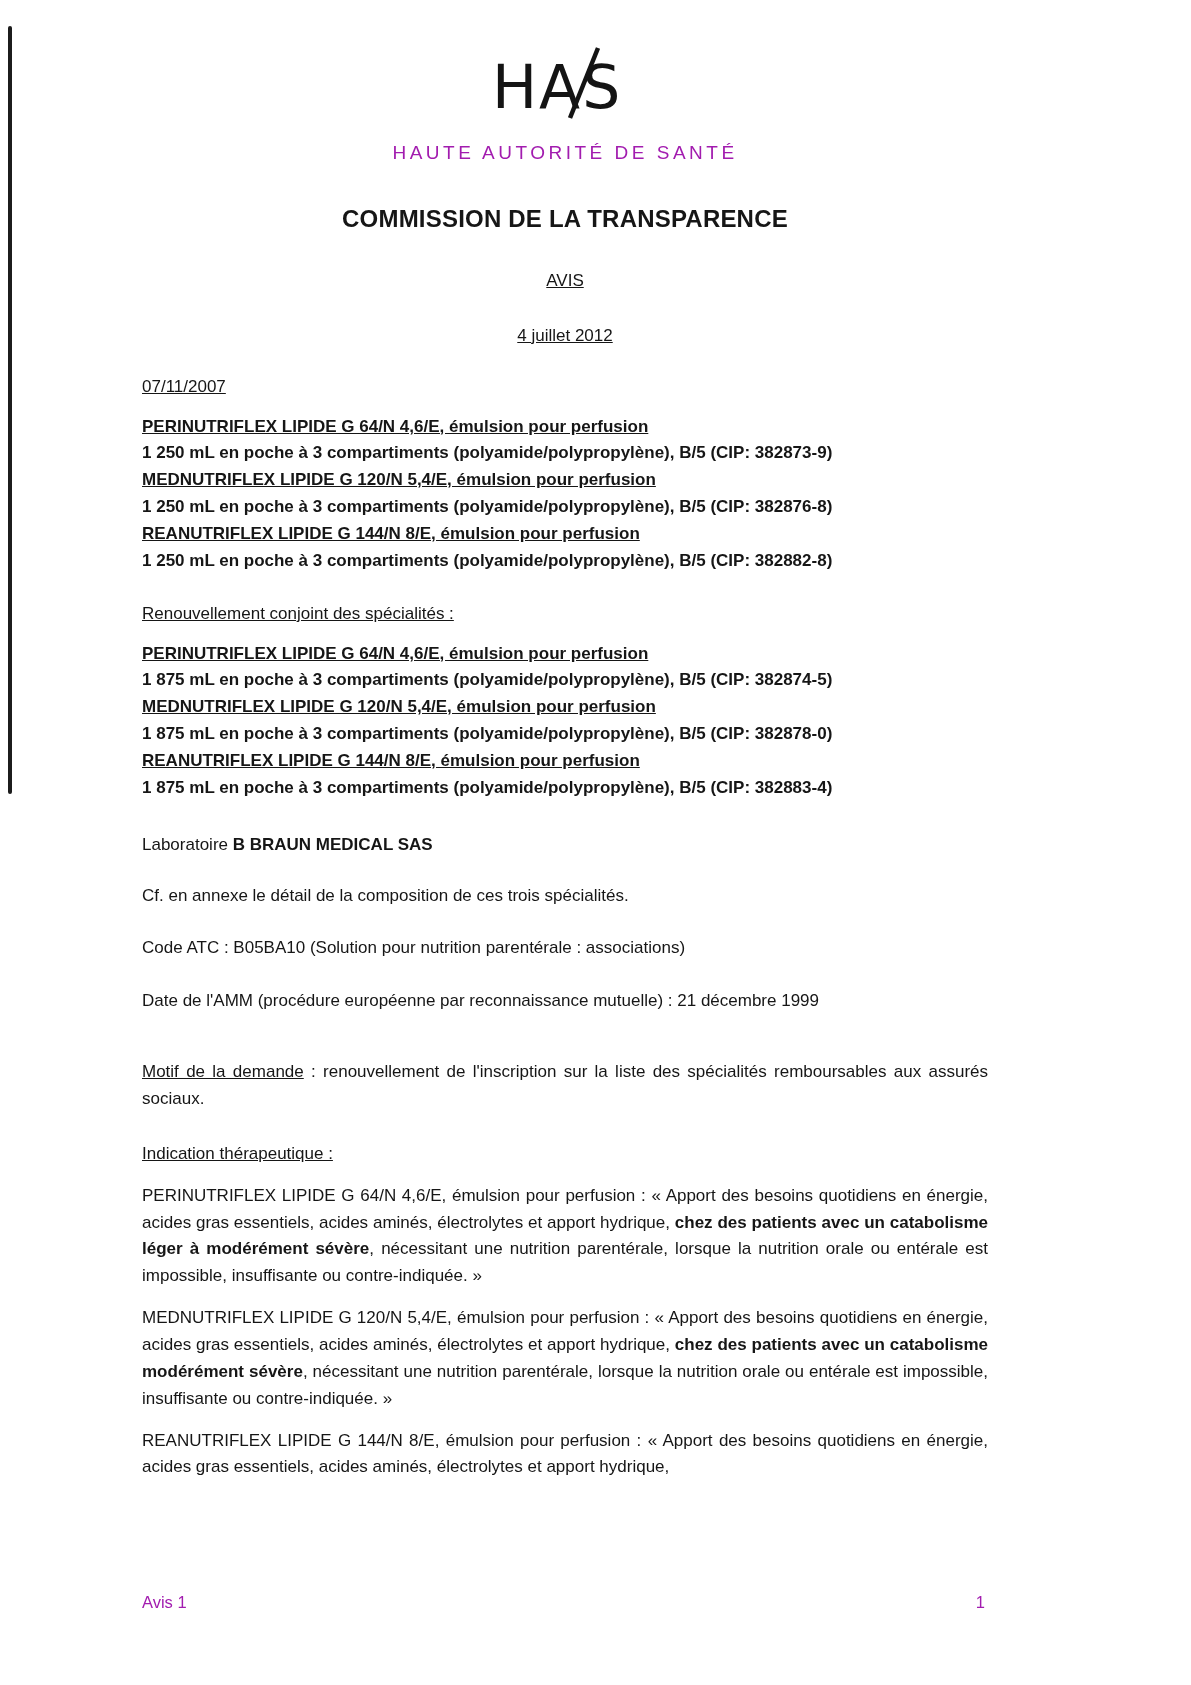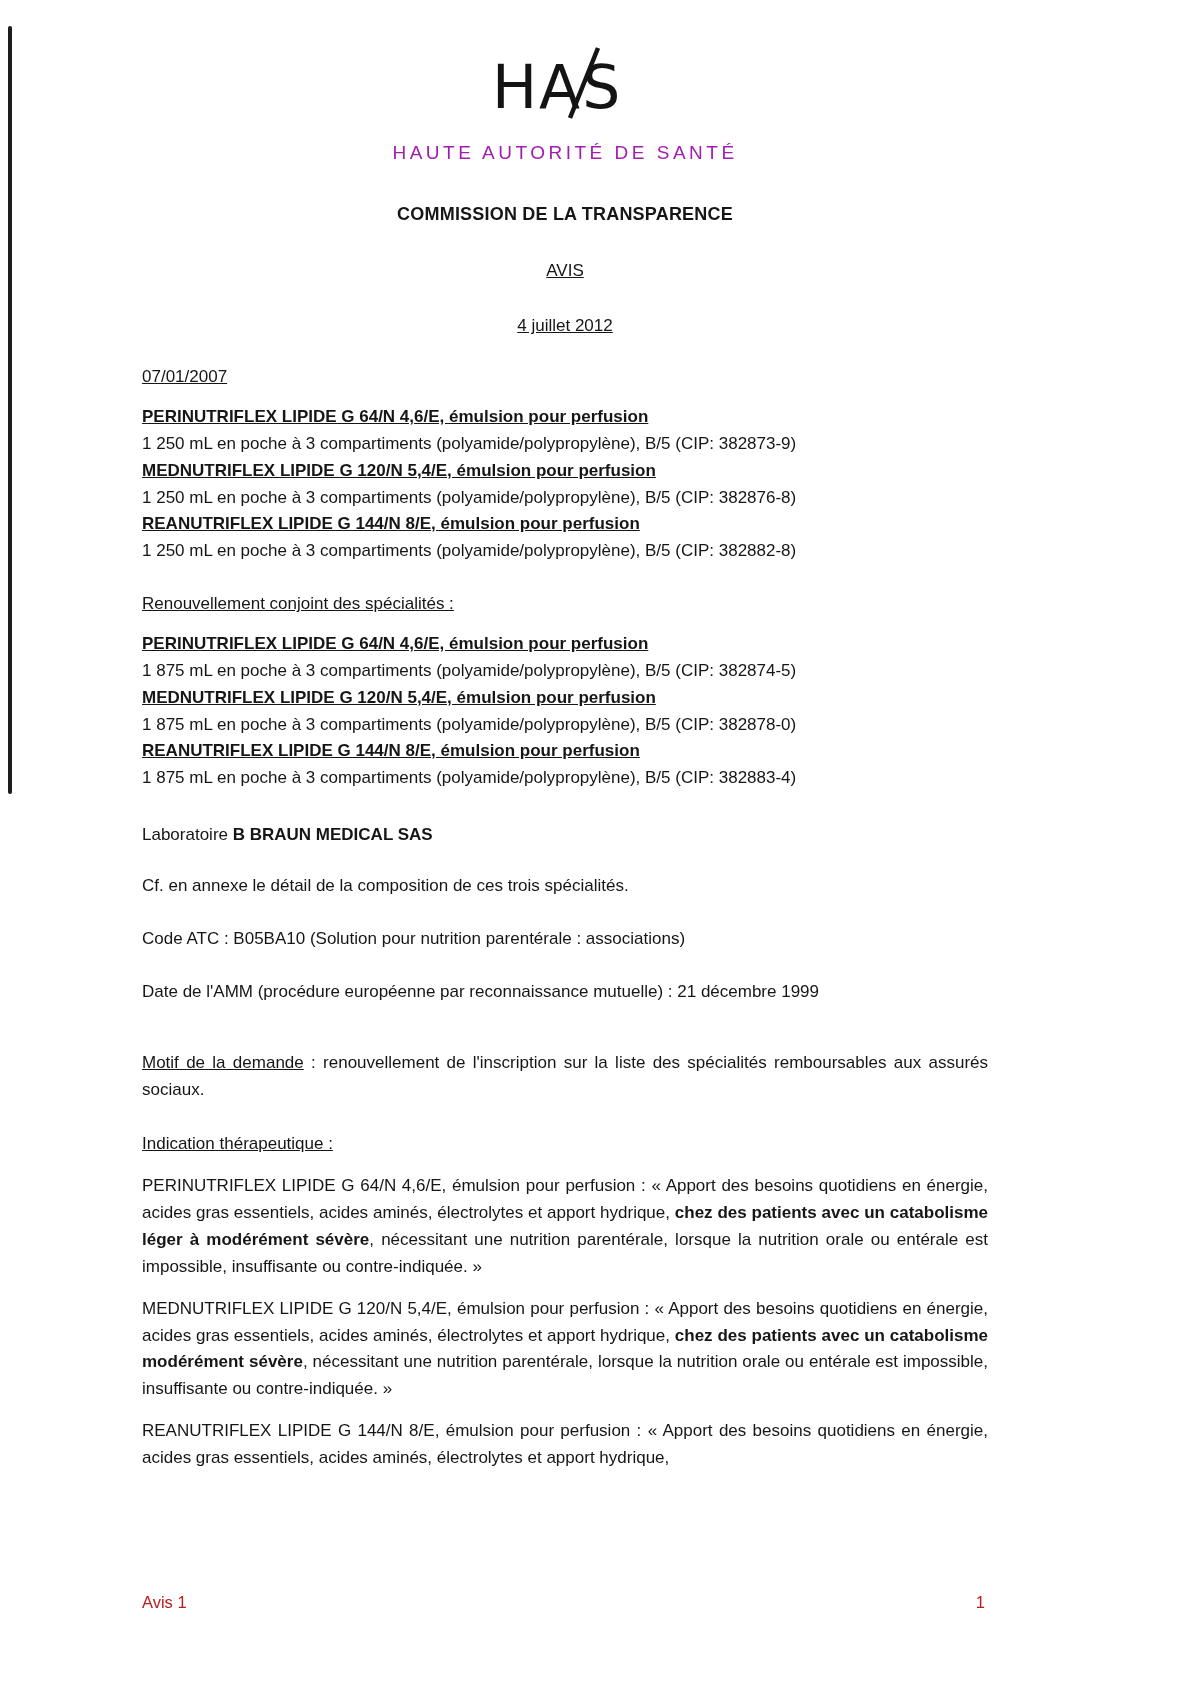--- a/index.html
+++ b/index.html
@@ -35,21 +35,21 @@
   .org-name {
     margin-top: 12px;
     font-size: 19px;
     letter-spacing: 3.5px;
     color: #a21caf;
     text-align: center;
   }
   .doc-title {
     margin-top: 32px;
     font-weight: bold;
-    font-size: 18px;
+    font-size: 24px;
     text-align: center;
     letter-spacing: 0.2px;
   }
   .doc-type { margin-top: 30px; text-align: center; }
   .doc-date { margin-top: 28px; }
   .u { text-decoration: underline; }
   .b { font-weight: bold; }
   .just { text-align: justify; }
 
   .examen-heading { margin-top: 24px; }
@@ -59,21 +59,21 @@
     text-align: justify;
     text-align-last: justify;
   }
   .heading-line2 {
     display: inline-block;
     text-decoration: underline;
   }
 
   .spec-block { margin-top: 13px; }
   .spec-title { font-weight: bold; text-decoration: underline; }
-  .spec-detail { font-weight: normal; }
+  .spec-detail { font-weight: bold; }
 
   .renouvellement-heading { margin-top: 26px; }
 
   .laboratoire-line { margin-top: 30px; }
   .laboratoire-name { font-weight: bold; }
 
   .description-block { margin-top: 24px; }
 
   .single-line { margin-top: 26px; }
 
@@ -83,21 +83,21 @@
   .indication-paragraph { margin-top: 15px; }
 
   .footer {
     position: absolute;
     left: 142px;
     right: 206px;
     bottom: 70px;
     display: flex;
     justify-content: space-between;
     font-size: 16.5px;
-    color: #b91c1c;
+    color: #a21caf;
   }
 </style>
 </head>
 <body>
 
 <div class="page">
   <div class="scan-line"></div>
 
   <div class="content">
 
@@ -110,21 +110,21 @@
       <div class="doc-title">COMMISSION DE LA TRANSPARENCE</div>
       <div class="doc-type">
         <span class="u">AVIS</span>
       </div>
       <div class="doc-date">
         <span class="u">4 juillet 2012</span>
       </div>
     </header>
 
     <div class="examen-heading">
-      <span class="heading-line2">07/01/2007</span>
+      <span class="heading-line2">07/11/2007</span>
     </div>
 
     <div class="spec-block">
       <div>
         <span class="spec-title">PERINUTRIFLEX LIPIDE G 64/N 4,6/E, émulsion pour perfusion</span>
       </div>
       <div class="spec-detail">1 250 mL en poche à 3 compartiments (polyamide/polypropylène), B/5 (CIP: 382873-9)</div>
       <div>
         <span class="spec-title">MEDNUTRIFLEX LIPIDE G 120/N 5,4/E, émulsion pour perfusion</span>
       </div>

